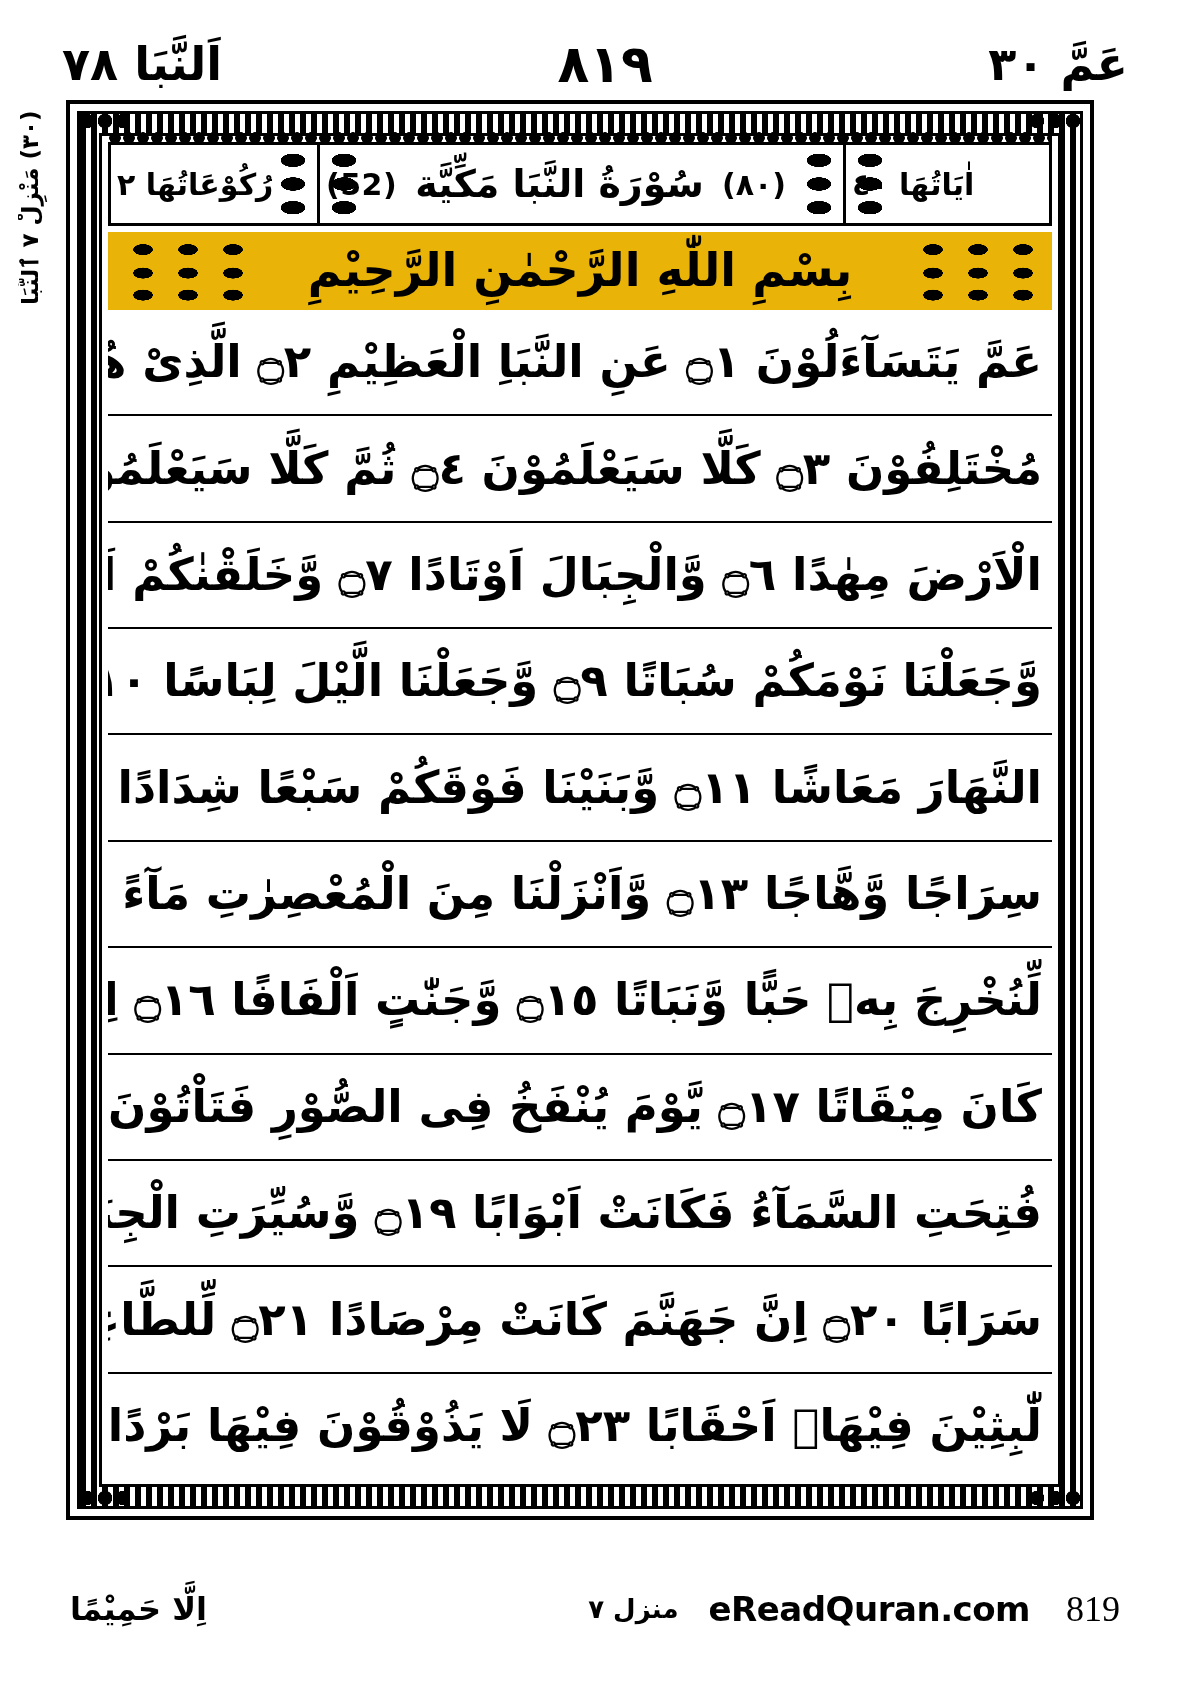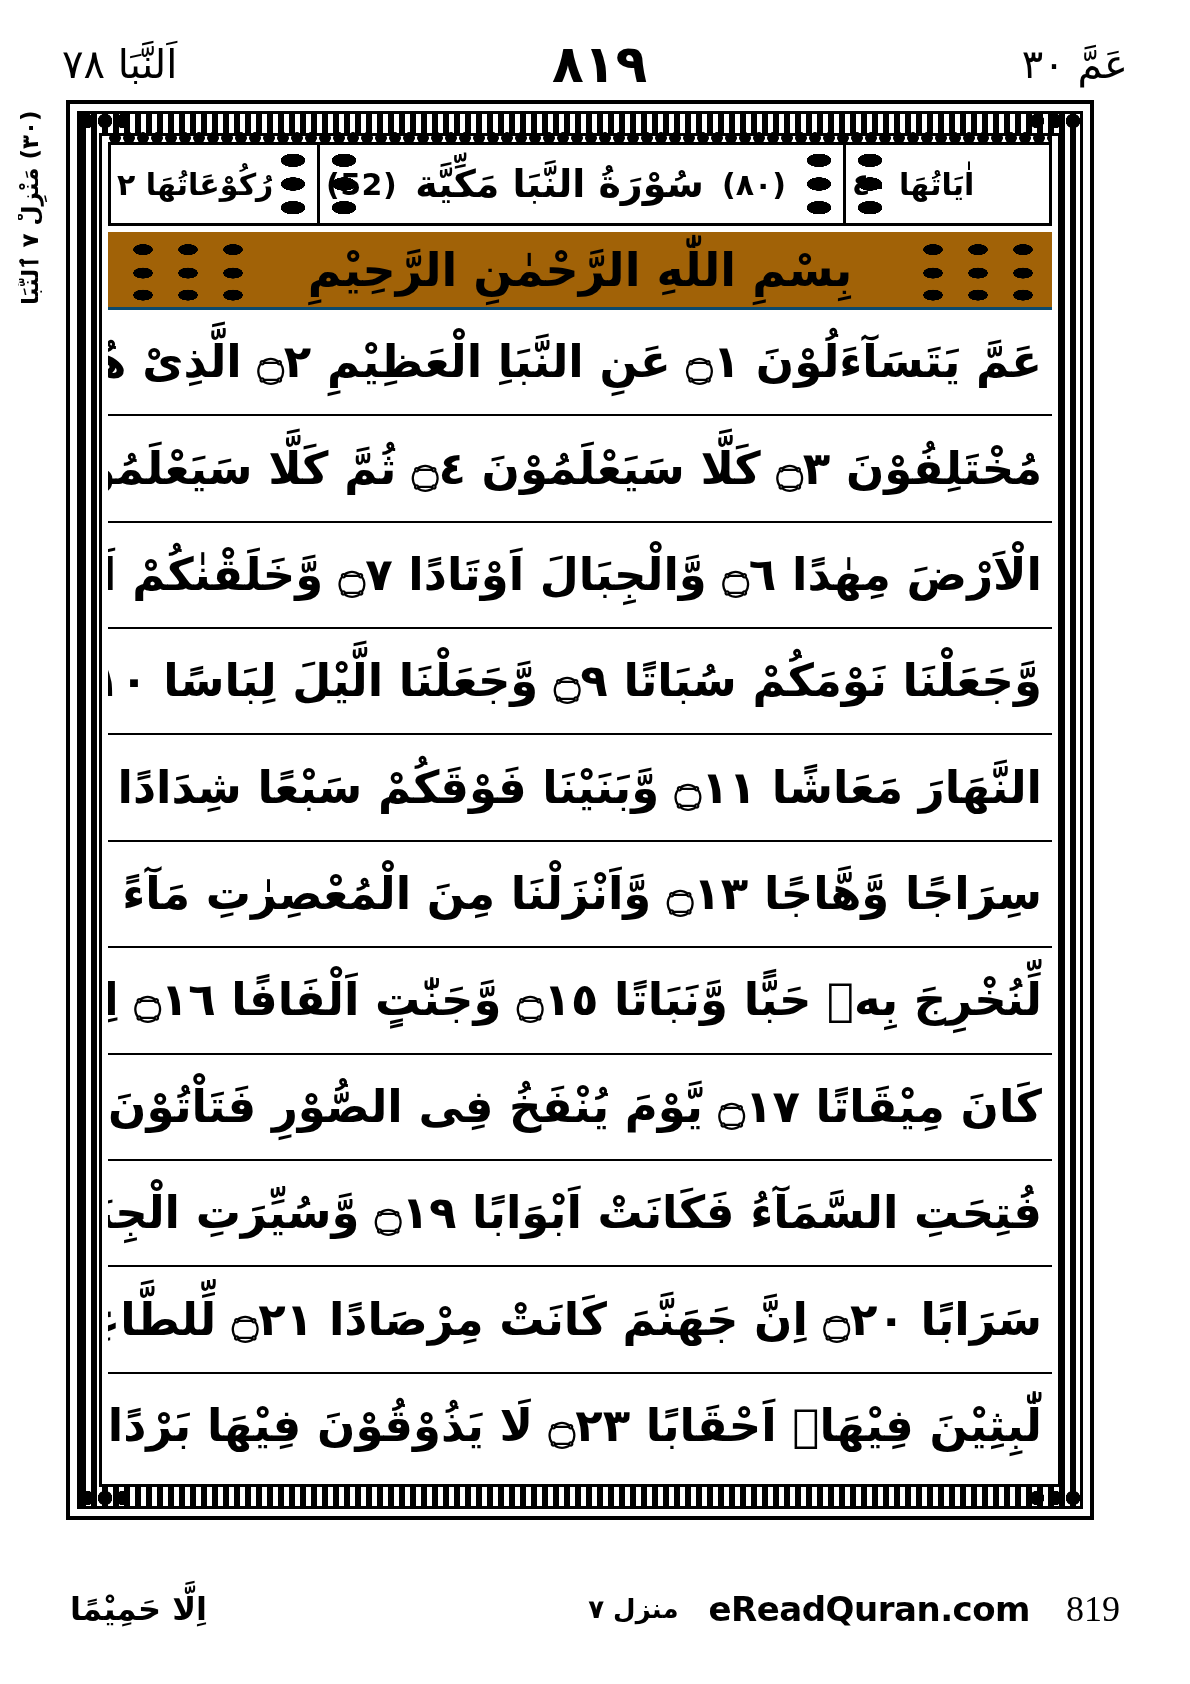--- a/index.html
+++ b/index.html
@@ -25,22 +25,22 @@
     left: 0;
     width: 1190px;
     height: 72px;
     display: flex;
     align-items: center;
     justify-content: space-between;
     padding: 0 62px;
   }
   .hdr-text {
     font-family: "DejaVu Sans", "Liberation Sans", sans-serif;
-    font-size: 40px;
-    font-weight: 400;
+    font-size: 46px;
+    font-weight: 700;
     line-height: 1;
     direction: rtl;
     white-space: nowrap;
     letter-spacing: 1px;
   }
   .hdr-center {
     font-size: 52px;
     font-weight: 700;
     letter-spacing: 2px;
   }
@@ -158,25 +158,25 @@
   }
   .band-txt.main { font-size: 38px; }
 
   
   .bismillah-row {
     position: absolute;
     top: 96px;
     left: 6px;
     right: 6px;
     height: 78px;
-    border-bottom: 3px solid #0c4a6e;
+    border-bottom: 3px solid #eab308;
     display: flex;
     align-items: center;
     justify-content: center;
-    background: #a16207;
+    background: #eab308;
     position: absolute;
   }
   .bism-orn {
     position: absolute;
     top: 2px; bottom: 2px;
     width: 150px;
     background:
       radial-gradient(ellipse 16px 9px at 22% 22%, #000 60%, transparent 62%),
       radial-gradient(ellipse 16px 9px at 52% 22%, #000 60%, transparent 62%),
       radial-gradient(ellipse 16px 9px at 82% 22%, #000 60%, transparent 62%),

